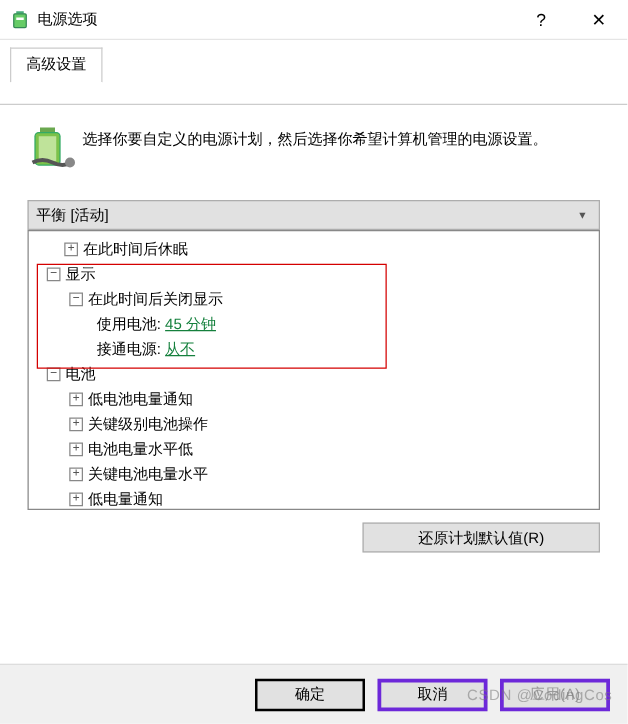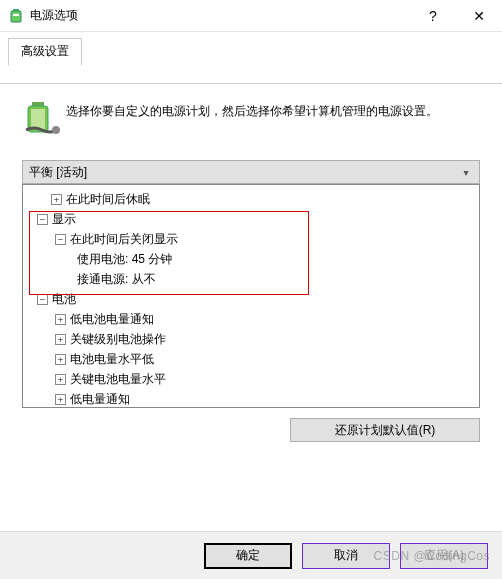--- a/index.html
+++ b/index.html
@@ -108,21 +108,21 @@
     font-size: 9px; line-height: 9px;
     margin-right: 4px;
     font-family: monospace;
     color: #555;
     background: #fff;
   }
   .ind1 { padding-left: 28px; }
   .ind2 { padding-left: 14px; }
   .ind3 { padding-left: 32px; }
   .ind4 { padding-left: 54px; }
-  .val-link { color: #000000; }
+  .val-link { color: #15803d; text-decoration: underline; }
   .lbl { color: #000; }
 
   .restore-row {
     display: flex;
     justify-content: flex-end;
     margin-top: 10px;
   }
   .restore-btn {
     min-width: 190px;
     height: 24px;
@@ -141,21 +141,21 @@
     border-top: 1px solid #ddd;
     display: flex;
     align-items: center;
     justify-content: flex-end;
     gap: 10px;
     padding: 0 14px;
   }
   .footer .btn {
     min-width: 88px;
     height: 26px;
-    border: 1px solid #6d28d9;
+    border: 3px solid #6d28d9;
     background: #e1e1e1;
     font-size: 12px;
     display: flex; align-items: center; justify-content: center;
   }
   .footer .btn.primary {
     border: 2px solid #000000;
     background: #e1e1e1;
   }
   .footer .btn.disabled {
     color: #9a9a9a;

